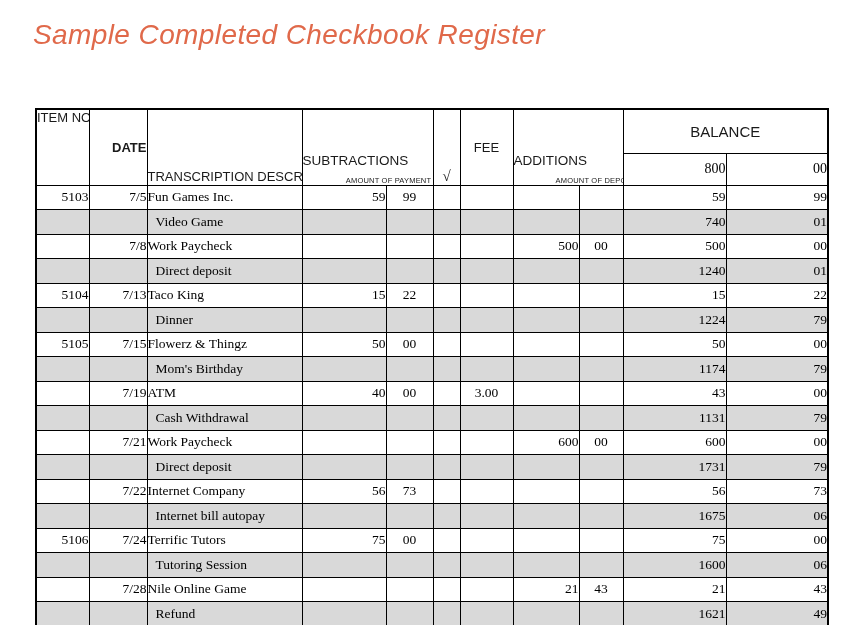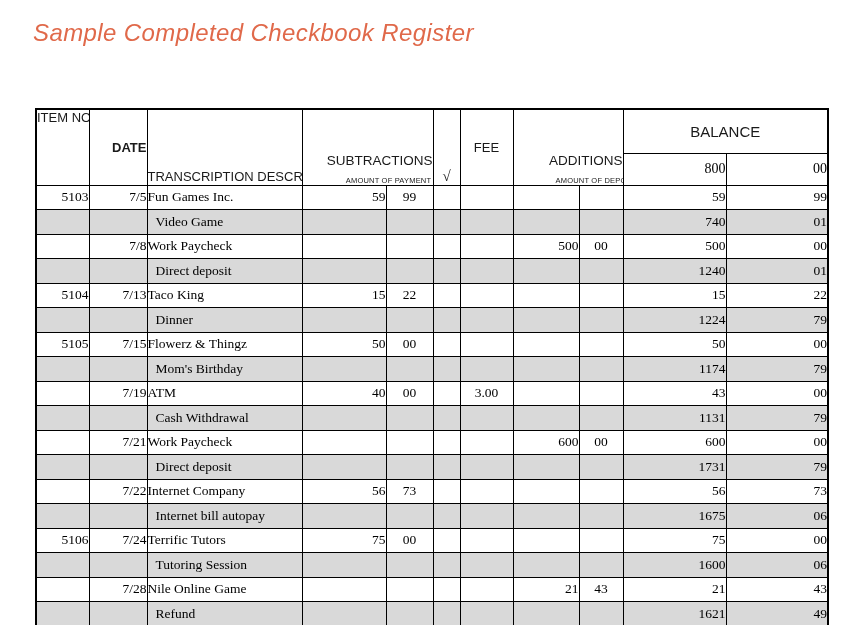--- a/index.html
+++ b/index.html
@@ -15,21 +15,21 @@
     overflow: hidden;
     font-family: "Liberation Sans", sans-serif;
   }
   .page-title {
     position: absolute;
     left: 33px;
     top: 19px;
     font-family: "Liberation Sans", sans-serif;
     font-style: italic;
     font-weight: normal;
-    font-size: 24px;
+    font-size: 28px;
     letter-spacing: 0.4px;
     color: #e0694a;
     margin: 0;
     white-space: nowrap;
   }
   .table-clip {
     position: absolute;
     left: 35px;
     top: 108px;
     width: 796px;
@@ -56,21 +56,21 @@
     font-size: 13px;
     color: #1a1a1a;
     background: #ffffff;
   }
   tr.hdr-top { height: 44px; }
   tr.hdr-bot { height: 32px; }
   th.h-item   { vertical-align: top; text-align: left; padding: 13px 0 0 8px; line-height: 1.25; }
   th.h-date   { vertical-align: middle; text-align: right; font-weight: bold; }
   th.h-desc   { vertical-align: bottom; text-align: center; padding-bottom: 9px; line-height: 1.2; }
   th.h-group  { vertical-align: bottom; padding-bottom: 5px; }
-  th.h-group .main { font-size: 13.5px; display: block; text-align: right; margin-bottom: 8px; }
+  th.h-group .main { font-size: 13.5px; display: block; text-align: left; margin-bottom: 8px; }
   th.h-group .sub  { font-size: 7.5px; letter-spacing: 0.2px; display: block; text-align: center; padding-left: 42px; }
   th.h-check  { vertical-align: bottom; text-align: center; padding-bottom: 5px;
                 font-family: "Liberation Serif", serif; font-size: 15px; }
   th.h-fee    { vertical-align: middle; text-align: center; }
   th.h-balance{ vertical-align: middle; text-align: center; font-size: 15px; }
   td.start-bal {
     font-family: "Liberation Serif", serif;
     font-size: 14px;
     text-align: right;
     padding-right: 6px;

